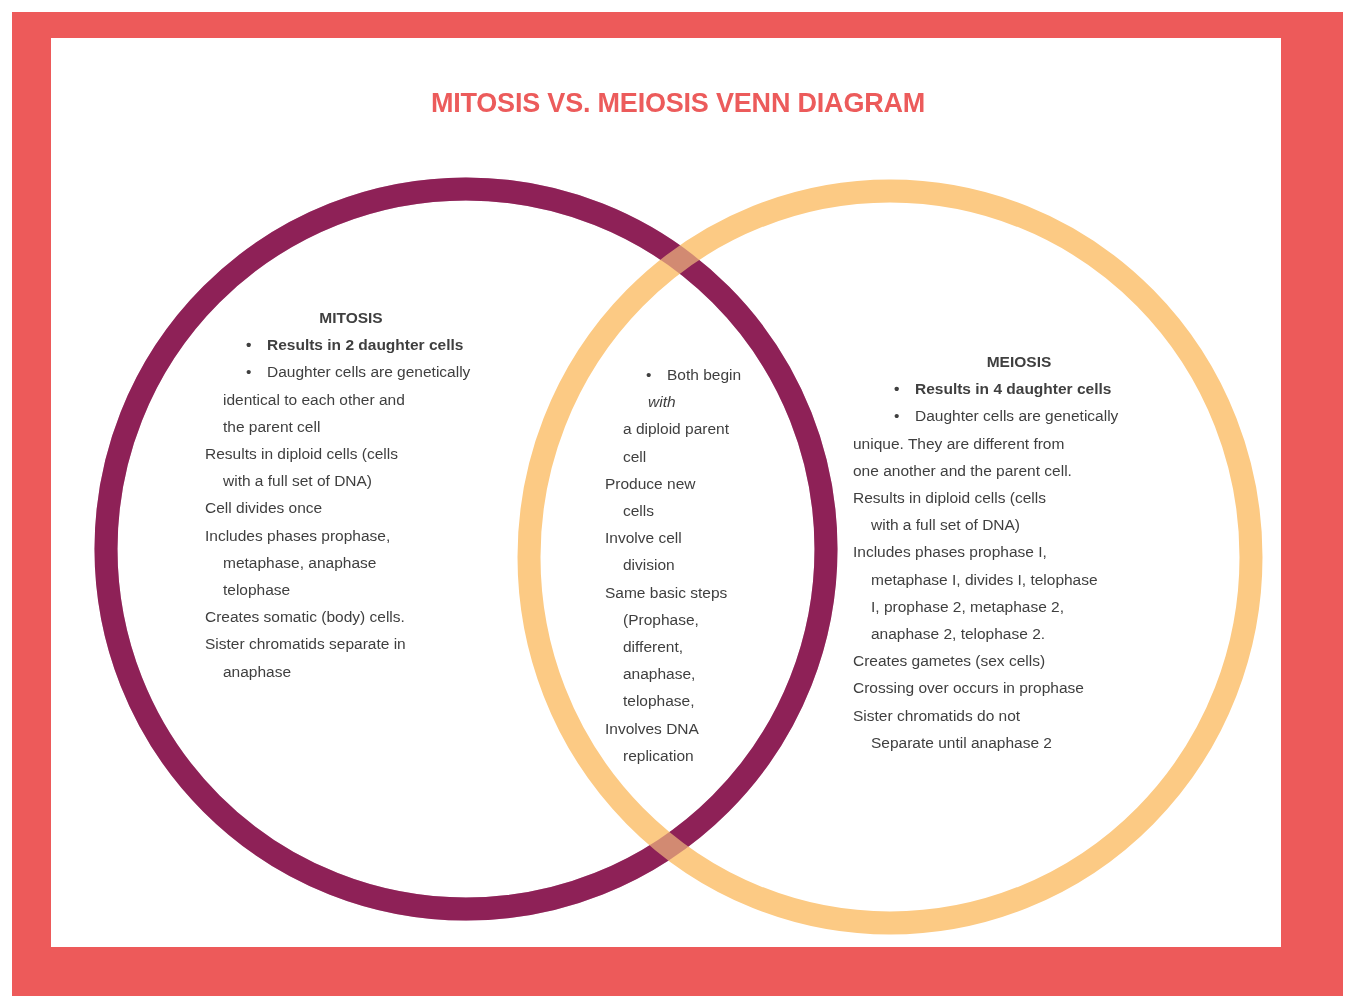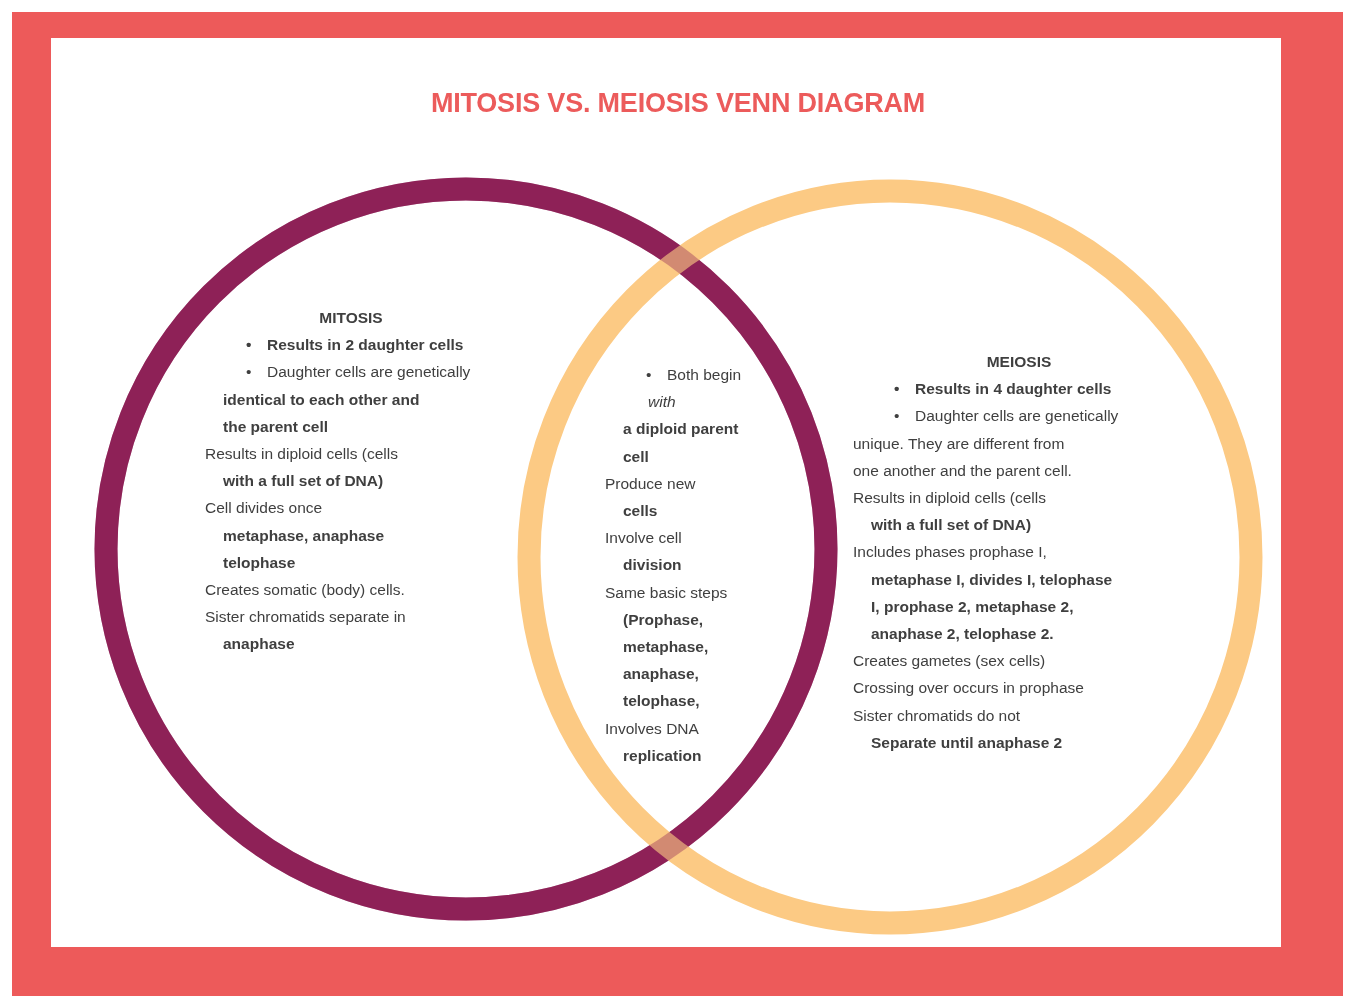--- a/index.html
+++ b/index.html
@@ -26,21 +26,21 @@
   }
   .block{position:absolute;color:var(--text);font-size:15.5px;line-height:27.2px;}
   #left-block{left:205px;top:304px;width:292px;}
   #middle-block{left:605px;top:361px;width:170px;}
   #right-block{left:853px;top:304px;width:332px;margin-top:44px;}
   .line{position:relative;white-space:nowrap;}
   .heading{text-align:center;font-weight:bold;}
   .bold{font-weight:bold;}
   .bullet{padding-left:62px;}
   .dot{position:absolute;left:41px;top:0;}
-  .ind1{padding-left:18px;font-weight:bold;}
+  .ind1{padding-left:18px;}
   .ind2{padding-left:43px;font-style:italic;}
 </style>
 </head>
 <body>
 
 <div class="frame"></div>
 <div class="canvas"></div>
 
 <svg class="venn-svg" width="1355" height="1007" viewBox="0 0 1355 1007">
   <circle cx="466" cy="549" r="360" fill="none" stroke-width="23" stroke="#8E2157"></circle>
@@ -53,41 +53,42 @@
 <div class="block" id="left-block">
   <div class="line heading">MITOSIS</div>
   <div>
       <div class="line bullet bold"><span class="dot">•</span>Results in 2 daughter cells</div>
       <div class="line bullet"><span class="dot">•</span>Daughter cells are genetically</div>
       <div class="line ind1">identical to each other and</div>
       <div class="line ind1">the parent cell</div>
       <div class="line">Results in diploid cells (cells</div>
       <div class="line ind1">with a full set of DNA)</div>
       <div class="line">Cell divides once</div>
+      <div class="line">Includes phases prophase,</div>
       <div class="line ind1">metaphase, anaphase</div>
       <div class="line ind1">telophase</div>
       <div class="line">Creates somatic (body) cells.</div>
       <div class="line">Sister chromatids separate in</div>
       <div class="line ind1">anaphase</div>
     </div>
 </div>
 
 <div class="block" id="middle-block">
   <div>
       <div class="line bullet"><span class="dot">•</span>Both begin</div>
       <div class="line ind2">with</div>
       <div class="line ind1">a diploid parent</div>
       <div class="line ind1">cell</div>
       <div class="line">Produce new</div>
       <div class="line ind1">cells</div>
       <div class="line">Involve cell</div>
       <div class="line ind1">division</div>
       <div class="line">Same basic steps</div>
       <div class="line ind1">(Prophase,</div>
-      <div class="line ind1">metaphase,</div>
+      <div class="line ind1">different,</div>
       <div class="line ind1">anaphase,</div>
       <div class="line ind1">telophase,</div>
       <div class="line">Involves DNA</div>
       <div class="line ind1">replication</div>
     </div>
 </div>
 
 <div class="block" id="right-block">
   <div class="line heading">MEIOSIS</div>
   <div>

